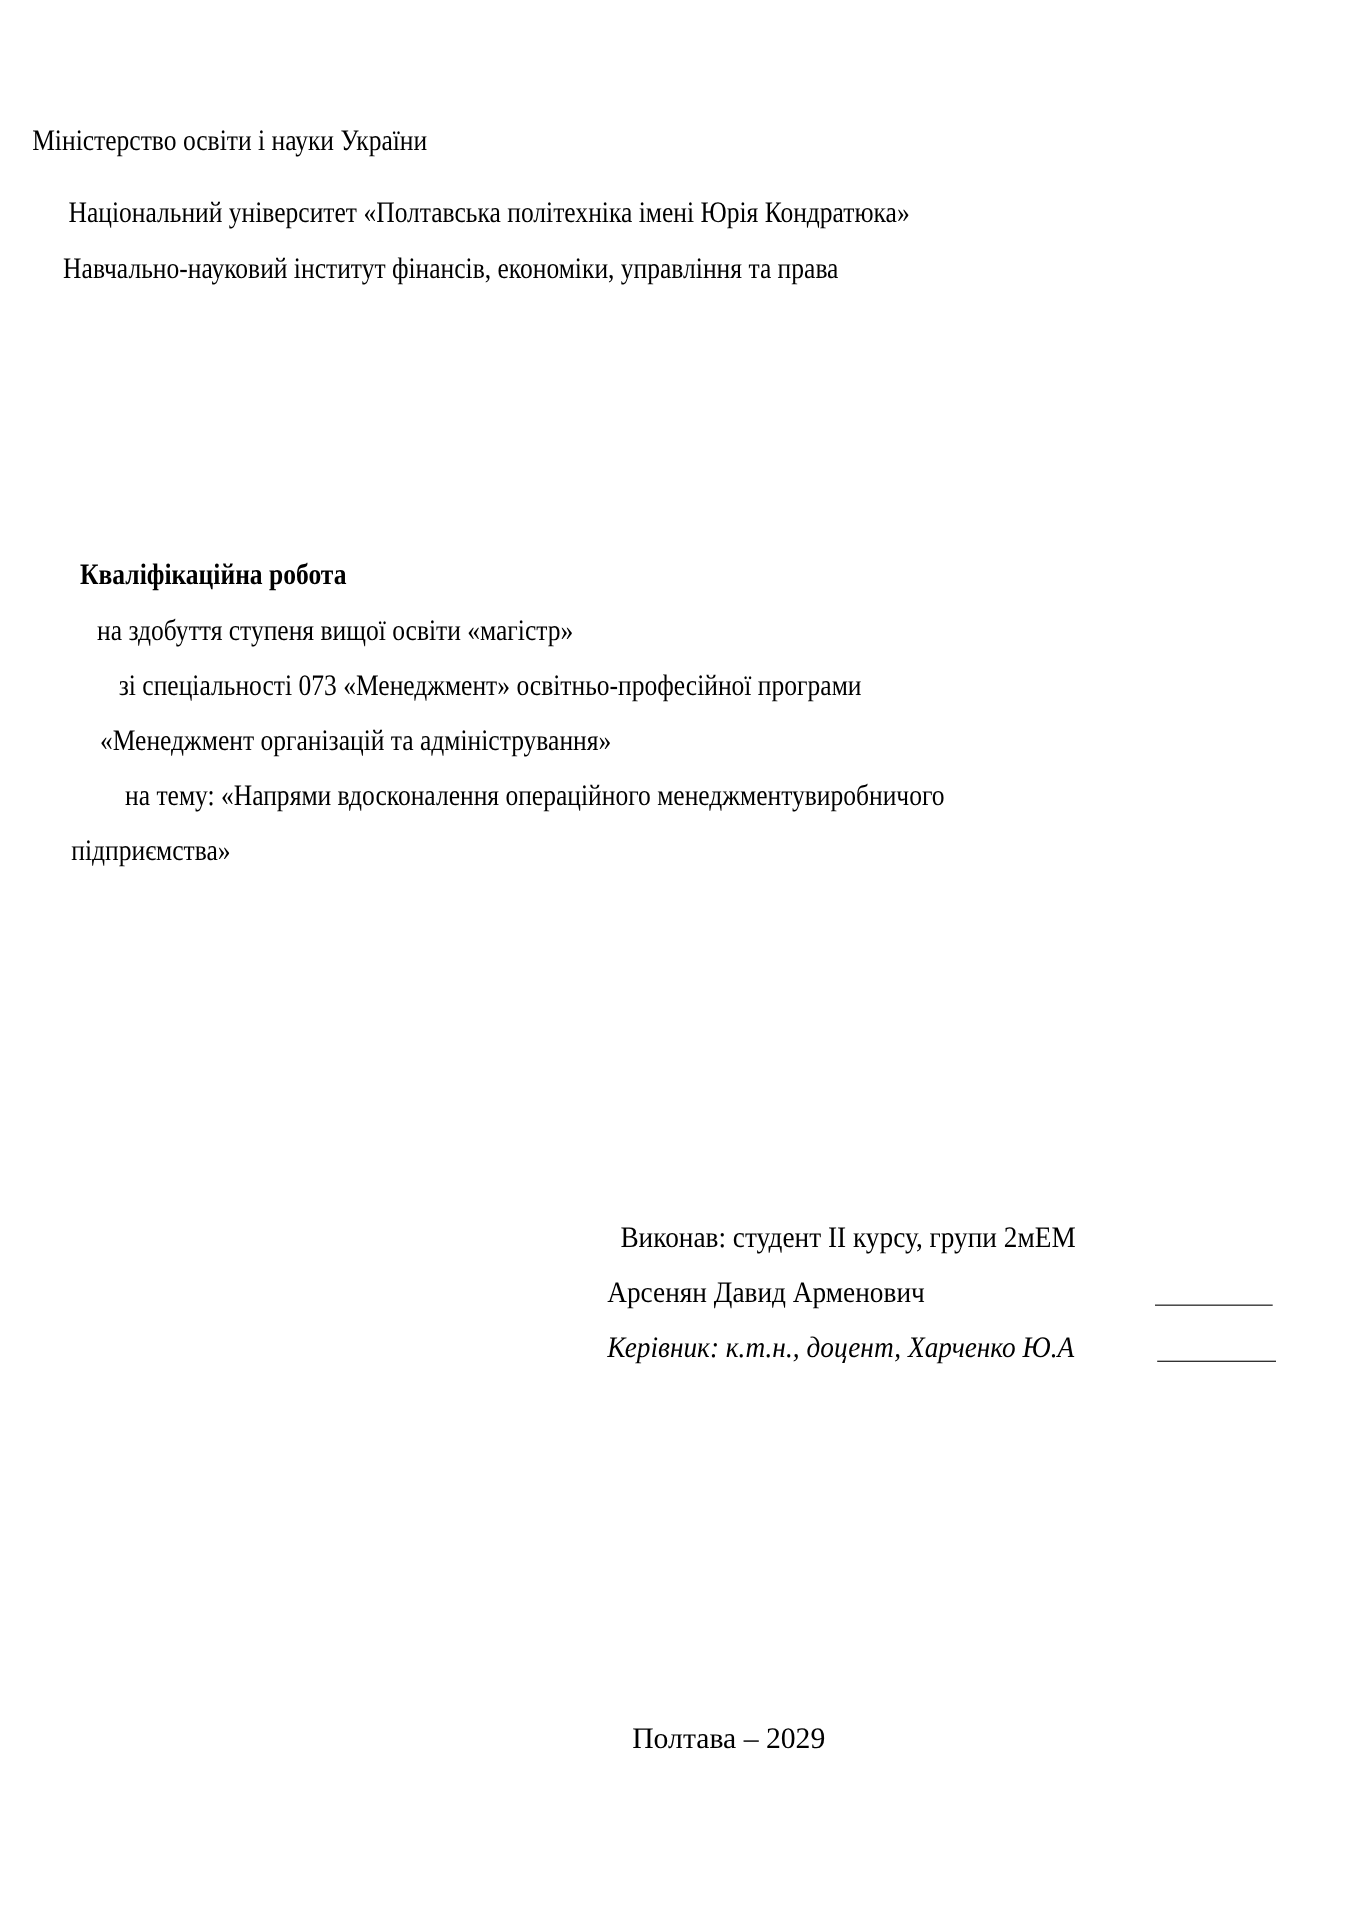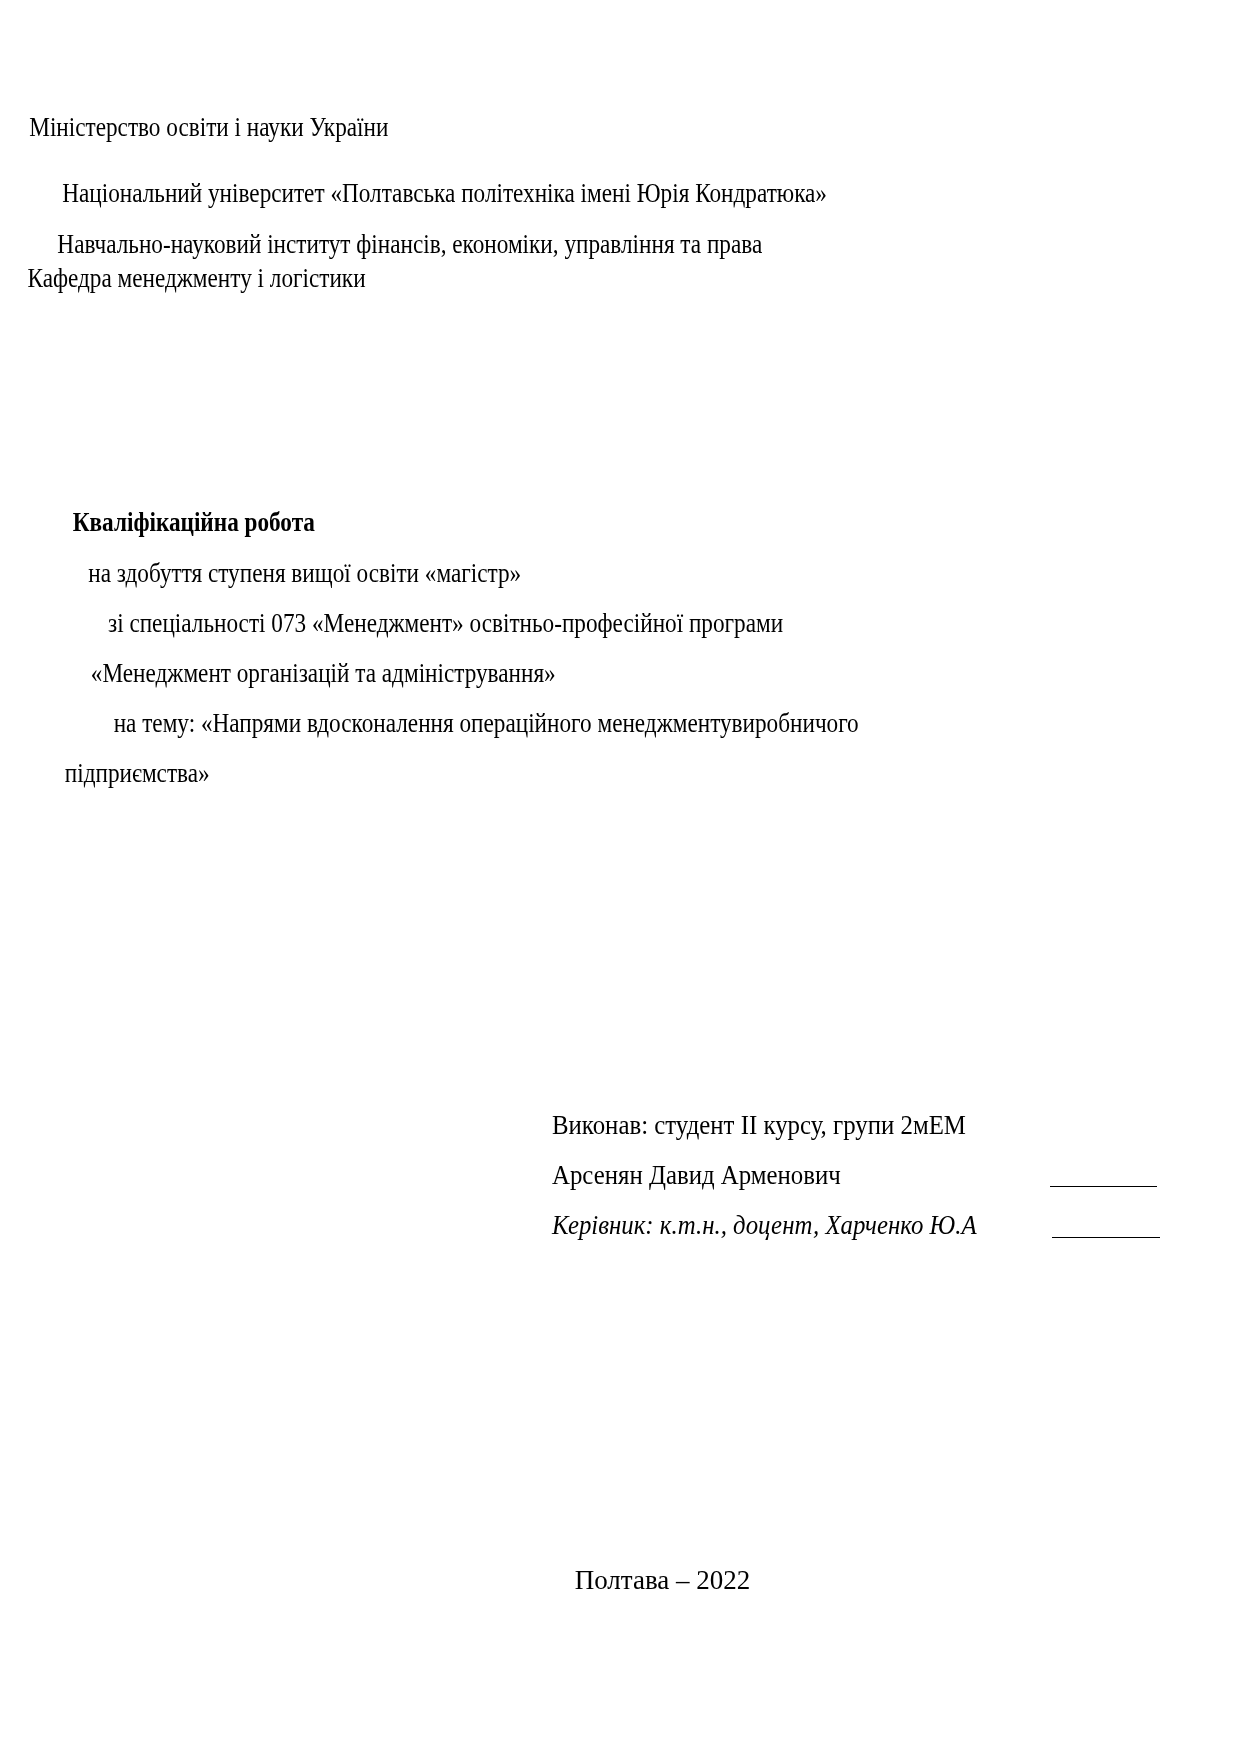--- a/index.html
+++ b/index.html
@@ -64,53 +64,50 @@
 
   <div class="line" style="top:111px;">
     <span class="narrow" style="transform:scaleX(0.86);">Міністерство освіти і науки України</span>
   </div>
   <div class="line" style="top:161px;margin-top:16px;">
     <span class="narrow" style="transform:scaleX(0.86);">Національний університет «Полтавська політехніка імені Юрія Кондратюка»</span>
   </div>
   <div class="line" style="top:228px;">
     <span class="narrow" style="transform:scaleX(0.86);">Навчально-науковий інститут фінансів, економіки, управління та права</span>
   </div>
-  <div class="line" style="top:262px;">
-    <span class="narrow" style="transform:scaleX(0.86);">Кафедра менеджменту і логістики</span>
-  </div>
 
   <div class="line bold" style="top:506px; left:53px;">
     <span class="narrow" style="transform:scaleX(0.86);">Кваліфікаційна робота</span>
   </div>
   <div class="line" style="top:557px; left:53px;">
     <span class="narrow" style="transform:scaleX(0.86);">на здобуття ступеня вищої освіти «магістр»</span>
   </div>
   <div class="line" style="top:607px; left:53px;">
     <span class="narrow" style="transform:scaleX(0.86);">зі спеціальності 073 «Менеджмент» освітньо-професійної програми</span>
   </div>
   <div class="line" style="top:657px; left:53px;">
     <span class="narrow" style="transform:scaleX(0.86);">«Менеджмент організацій та адміністрування»</span>
   </div>
   <div class="line" style="top:707px; left:53px;">
     <span class="narrow" style="transform:scaleX(0.86);">на тему: «Напрями вдосконалення операційного менеджментувиробничого</span>
   </div>
   <div class="line" style="top:757px; left:53px;">
     <span class="narrow" style="transform:scaleX(0.86);">підприємства»</span>
   </div>
 
-  <div class="sig" style="top:1109px;">
+  <div class="sig" style="top:1109px;margin-left:12px;">
     <span class="narrow" style="transform:scaleX(0.92); transform-origin:left center;">Виконав: студент ІІ курсу, групи 2мЕМ</span>
   </div>
   <div class="sig" style="top:1159px;">
     <span class="narrow" style="transform:scaleX(0.92); transform-origin:left center;">Арсенян Давид Арменович</span>
   </div>
   <div class="sig-line" style="left:1050px; top:1186px; width:107px;"></div>
 
   <div class="sig" style="top:1209px;font-style:italic;">
     <span class="narrow" style="transform:scaleX(0.92); transform-origin:left center;">Керівник: к.т.н., доцент, Харченко Ю.А</span>
   </div>
   <div class="sig-line" style="left:1052px; top:1237px; width:108px;"></div>
 
   <div class="city" style="top:1564px;">
-    <span>Полтава – 2022</span>
+    <span>Полтава – 2029</span>
   </div>
 
 </div>
 
 </body></html>

